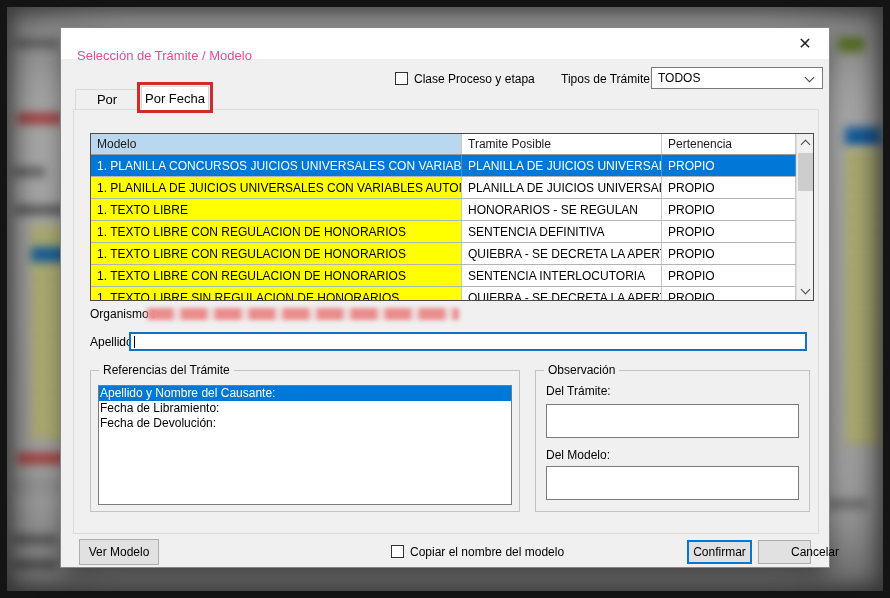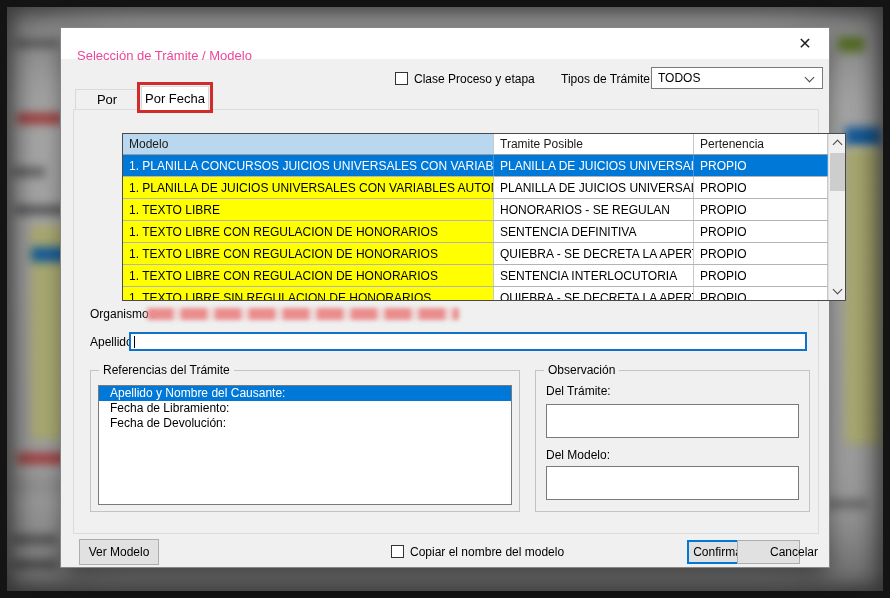--- a/index.html
+++ b/index.html
@@ -39,21 +39,21 @@
   .tab.active { left:80px; top:58px; width:68px; height:24px; line-height:23px; background:#fff;
                 border-bottom:1px solid #fff; z-index:3; }
   .annotation { position:absolute; left:76px; top:54px; width:76px; height:31px;
                 border:3px solid #d22b2b; z-index:4; pointer-events:none; }
 
   .panel { position:absolute; left:12px; top:81px; width:746px; height:425px;
            border:1px solid #dcdcdc; background:#f0f0f0; z-index:2; }
 
   
   .grid { position:absolute; left:16px; top:23px; width:724px; height:168px;
-          border:1px solid #4a4a4a; background:#fff; overflow:hidden;margin-left:32px; }
+          border:1px solid #4a4a4a; background:#fff; overflow:hidden; }
   .gridinner { position:absolute; left:0; top:0; right:17px; bottom:0; overflow:hidden; }
   .thead { display:flex; height:21px; border-bottom:1px solid #9a9a9a; background:#fff; }
   .thead .c { font-size:12px; color:#1a1a1a; padding:3px 4px 0 6px; border-right:1px solid #c9c9c9;
               white-space:nowrap; overflow:hidden; }
   .c.modelo { width:371px; } .c.tramite { width:200px; } .c.pert { flex:1; }
   .thead .c.modelo { background:#b9d7ee; }
   .trow { display:flex; height:22px; border-bottom:1px solid #b4b4b4; background:#fff; }
   .trow .c { font-size:12px; padding:4px 4px 0 6px; border-right:1px solid #c9c9c9;
              white-space:nowrap; overflow:hidden; }
   .trow .c.modelo { background:#ffff00; }
@@ -76,32 +76,32 @@
   .caret { position:absolute; left:3px; top:2px; width:1px; height:12px; background:#000; }
 
   
   .group { position:absolute; border:1px solid #c3c3c3; }
   .group .legend { position:absolute; top:-8px; left:8px; background:#f0f0f0; padding:0 4px;
                    font-size:12px; white-space:nowrap; }
   .grp-ref { left:16px; top:260px; width:430px; height:142px; }
   .grp-obs { left:461px; top:260px; width:275px; height:142px; }
   .listbox { position:absolute; left:7px; top:14px; width:414px; height:120px; background:#fff;
              border:1px solid #7a7a7a; overflow:hidden; }
-  .litem { height:15px; line-height:15px; padding:0 11px; font-size:12px; white-space:nowrap; }
+  .litem { height:15px; line-height:15px; padding:0 1px; font-size:12px; white-space:nowrap; }
   .litem.sel { background:#0078d7; color:#fff; }
   .obs-lbl { position:absolute; left:10px; font-size:12px; }
   .obs-area { position:absolute; left:10px; width:253px; height:34px; background:#fff;
               border:1px solid #7a7a7a; }
 
   
   .btn { position:absolute; background:#e1e1e1; border:1px solid #adadad; font-size:12px;
          text-align:center; cursor:pointer; }
   .btn-ver { left:18px; top:511px; width:80px; height:26px; line-height:24px; }
   .btn-conf { left:626px; top:512px; width:65px; height:24px; line-height:20px; border:2px solid #0078d7; }
-  .btn-canc { left:676px; top:512px; width:63px; height:24px; line-height:22px;padding-left:32px; }
+  .btn-canc { left:697px; top:512px; width:53px; height:24px; line-height:22px;padding-left:32px; }
 </style>
 </head>
 <body>
 
 <div class="stage">
 
   <div class="bg-app">
     <div class="bg-shape" style="left:8px;top:32px;width:44px;height:9px;background:#9a9a9a;"></div>
     <div class="bg-shape" style="left:10px;top:106px;width:46px;height:11px;background:#e05555;"></div>
     <div class="bg-shape" style="left:6px;top:160px;width:32px;height:10px;background:#8a8a8a;"></div>

